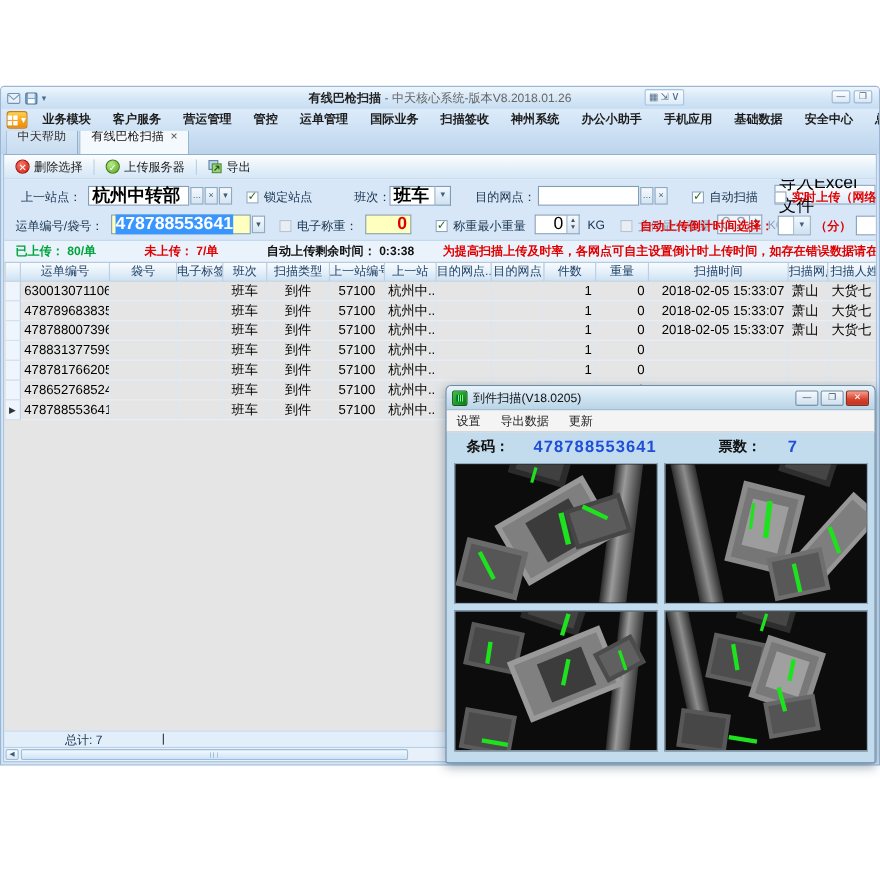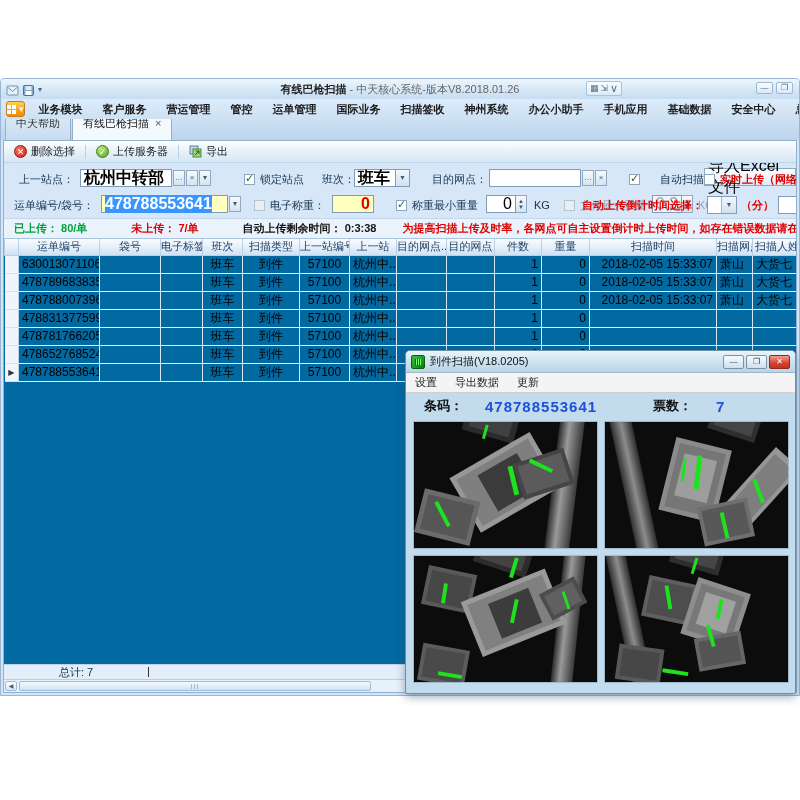--- a/index.html
+++ b/index.html
@@ -73,21 +73,21 @@
   .spin .updown { width:11px; height:18px; background:linear-gradient(#f6fafd,#d4e4f2); border:1px solid #8fa9c2; border-left:none; font-size:6px; color:#456; display:flex; flex-direction:column; align-items:center; justify-content:center; line-height:6px; }
   .redtext { color:#e00000; font-weight:bold; }
   .graytext { color:#8fa2b5; }
   .selhl { background:#3a96ff; color:#fff; }
 
   .statusrow { height:20px; background:#eaf3fc; border-bottom:1px solid #aac4dd; display:flex; align-items:center; font-size:11px; font-weight:bold; white-space:nowrap; overflow:hidden; }
   .st-green { color:#00a43c; }
   .st-red { color:#e00000; }
   .st-black { color:#111; }
 
-  .gridwrap { flex:1; background:#0369a1; overflow:hidden; position:relative; }
+  .gridwrap { flex:1; background:#e5e5e5; overflow:hidden; position:relative; }
   table.grid { border-collapse:collapse; table-layout:fixed; width:808px; }
   table.grid th { height:16px; background:linear-gradient(#f8fbfe,#e7f1fa 45%,#cfe2f3); border:1px solid #b9cfe4; border-top:none;
     font-size:11px; font-weight:normal; color:#1d3f66; overflow:hidden; white-space:nowrap; }
   table.grid td { height:16px; font-size:12px; color:#000; border-right:1px solid #d9e7f4; border-bottom:1px solid #e6eff8;
     overflow:hidden; white-space:nowrap; padding:0 3px; }
   table.grid td.sel { background:#eef5fc; border-right:1px solid #b9cfe4; border-bottom:1px solid #d2e2f1; padding:0; text-align:center; font-size:8px; color:#333; }
   td.c { text-align:center; } td.r { text-align:right; }
 
   .gridfooter { height:15px; background:#e2eef9; border-top:1px solid #bcd2e8; font-size:11px; color:#15314d; display:flex; align-items:center; }
   .gridfooter span { margin-left:55px; }
@@ -215,40 +215,40 @@
 
         <div class="fp" style="left:15px;top:7px;">
             <span>上一站点：</span>
           </div>
         <div class="fp" style="left:76px;top:6px;">
           <span class="field" style="width:92px;font-weight:bold;">杭州中转部</span>
           <span class="sqbtn">…</span>
           <span class="sqbtn">×</span>
           <span class="sqbtn">▾</span>
         </div>
-        <div class="fp" style="left:240px;top:7px;gap:5px;">
+        <div class="fp" style="left:220px;top:7px;gap:5px;">
           <span class="cb checked"></span>
           <span>锁定站点</span>
         </div>
         <div class="fp" style="left:318px;top:7px;">
             <span>班次：</span>
           </div>
         <div class="fp" style="left:350px;top:6px;">
           <span class="field" style="width:42px;font-weight:bold;">班车</span>
           <span class="ddbtn">▼</span>
         </div>
         <div class="fp" style="left:428px;top:7px;">
             <span>目的网点：</span>
           </div>
         <div class="fp" style="left:485px;top:6px;">
           <span class="field" style="width:92px;"></span>
           <span class="sqbtn">…</span>
           <span class="sqbtn">×</span>
         </div>
-        <div class="fp" style="left:625px;top:7px;gap:20px;">
+        <div class="fp" style="left:625px;top:7px;gap:5px;">
           <span class="cb checked"></span>
           <span>自动扫描</span>
         </div>
         <div class="fp" style="left:700px;top:5px;">
           <span class="field" style="background:linear-gradient(#fdfeff,#dcebf8);border-color:#8fa9c2;">导入Excel文件</span>
         </div>
 
         <div class="fp" style="left:10px;top:33px;">
             <span>运单编号/袋号：</span>
           </div>

